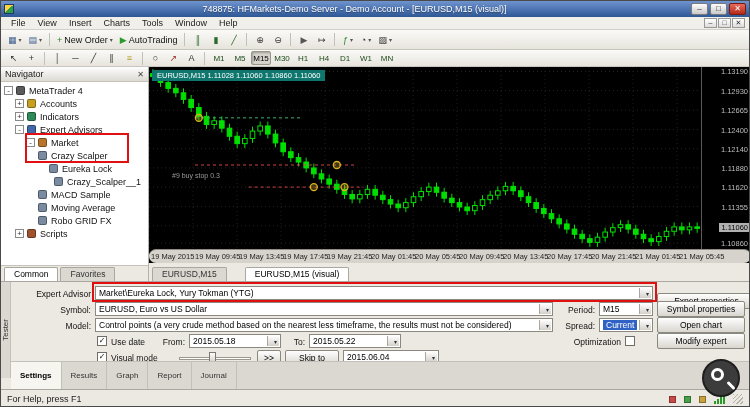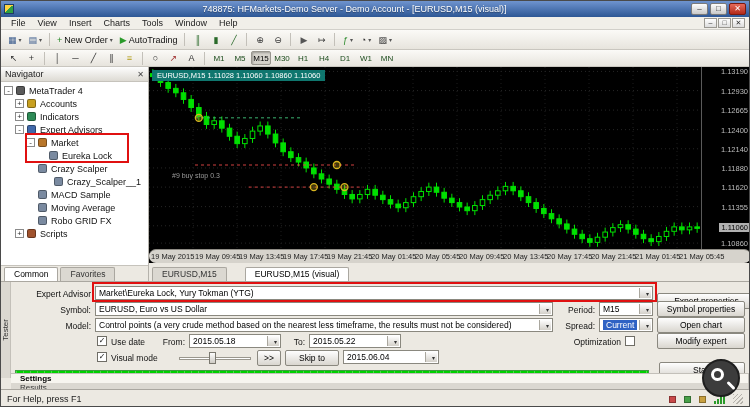--- a/index.html
+++ b/index.html
@@ -67,21 +67,21 @@
   .sel{position:absolute;height:14px;background:#fff;border:1px solid #8a887f;display:flex;align-items:center;padding:0 15px 0 3px;white-space:nowrap;overflow:hidden;font-size:8.5px;color:#000;}
   .sel::after{content:"";position:absolute;right:1px;top:1px;bottom:1px;width:11px;background:linear-gradient(#fefefe,#d4d1ca);border-left:1px solid #aaa79e;}
   .sel::before{content:"▾";position:absolute;right:3px;top:3px;font-size:6px;color:#333;z-index:1;}
   .hl{background:#2f62c4;color:#fff;padding:0 3px;}
   .btn{position:absolute;height:16px;border:1px solid #8a887f;background:linear-gradient(#fefefe,#d9d6cf);display:flex;align-items:center;justify-content:center;font-size:8.5px;border-radius:2px;color:#000;}
   .cb{position:absolute;width:10px;height:10px;border:1px solid #6f6d66;background:#fff;font-size:8px;line-height:8px;text-align:center;color:#111;}
   .slider{position:absolute;width:72px;height:14px;}
   .slider .track{position:absolute;left:0;right:0;top:6px;height:3px;border:1px solid #9a978e;background:#fff;}
   .slider .thumb{position:absolute;left:30px;top:1px;width:7px;height:12px;background:linear-gradient(#fdfdfd,#cfccc5);border:1px solid #7a786f;}
   .progress{position:absolute;left:14px;top:88px;width:634px;height:8px;background:#00d000;border:1px solid #3f9a3f;background-image:repeating-linear-gradient(90deg,rgba(255,255,255,.28) 0 1px,transparent 1px 7px);}
-  .ttabs{position:absolute;left:10px;right:0;bottom:0;height:16px;background:#dbd8d1;border-top:1px solid #c3c0b9;display:flex;align-items:stretch;font-size:8px;flex-direction:column;}
+  .ttabs{position:absolute;left:10px;right:0;bottom:0;height:28px;background:#dbd8d1;border-top:1px solid #c3c0b9;display:flex;align-items:stretch;font-size:8px;}
   .ttab{padding:0 9px;border-right:1px solid #c3c0b9;display:flex;align-items:center;color:#333;}
   .ttab.active{background:#f7f5ef;color:#000;font-weight:bold;}
 
   
   .statusbar{position:absolute;left:0;top:388px;right:0;height:19px;background:#ece9e2;border-top:1px solid #aaa7a0;display:flex;align-items:center;padding:0 6px;gap:8px;font-size:9px;color:#222;}
   .statusbar .sp{flex:1;}
   .mini{width:7px;height:7px;border:1px solid rgba(0,0,0,.3);}
   .bars{display:flex;align-items:flex-end;gap:1px;height:10px;}
   .bars i{display:block;width:2px;background:#2a9a2a;}
   .grip{width:10px;height:10px;background:repeating-linear-gradient(135deg,#b5b2ab 0 1px,transparent 1px 3px);}
@@ -247,29 +247,29 @@
         <div class="tree-row" style="padding-left: 14px;">
           <span class="expander">-</span>
           <span class="tree-icon" style="background: rgb(65, 105, 170);"></span>
           <span>Expert Advisors</span>
         </div>
         <div class="tree-row" style="padding-left: 25px;">
           <span class="expander">-</span>
           <span class="tree-icon" style="background: rgb(184, 118, 42);"></span>
           <span>Market</span>
         </div>
+        <div class="tree-row" style="padding-left: 25px;">
+          <span class="tsp"></span>
+          <span class="tree-icon" style="background: rgb(122, 138, 160);"></span>
+          <span>Crazy Scalper</span>
+        </div>
         <div class="tree-row" style="padding-left: 36px;">
           <span class="tsp"></span>
           <span class="tree-icon" style="background: rgb(122, 138, 160);"></span>
           <span>Eureka Lock</span>
-        </div>
-        <div class="tree-row" style="padding-left: 25px;">
-          <span class="tsp"></span>
-          <span class="tree-icon" style="background: rgb(122, 138, 160);"></span>
-          <span>Crazy Scalper</span>
         </div>
         <div class="tree-row" style="padding-left: 41px;">
           <span class="tsp"></span>
           <span class="tree-icon" style="background: rgb(122, 138, 160);"></span>
           <span>Crazy_Scalper__1</span>
         </div>
         <div class="tree-row" style="padding-left: 25px;">
           <span class="tsp"></span>
           <span class="tree-icon" style="background: rgb(122, 138, 160);"></span>
           <span>MACD Sample</span>

